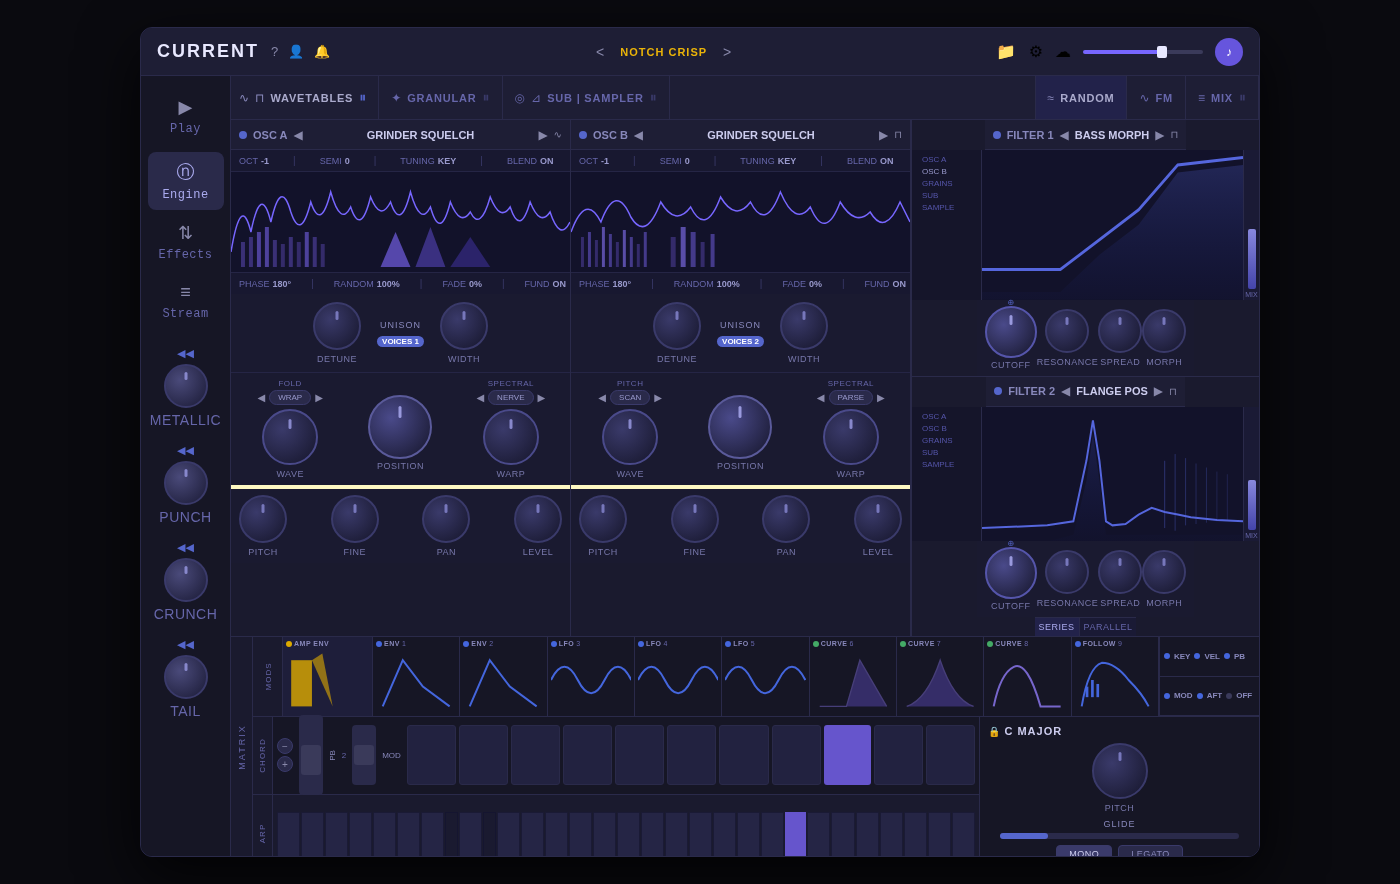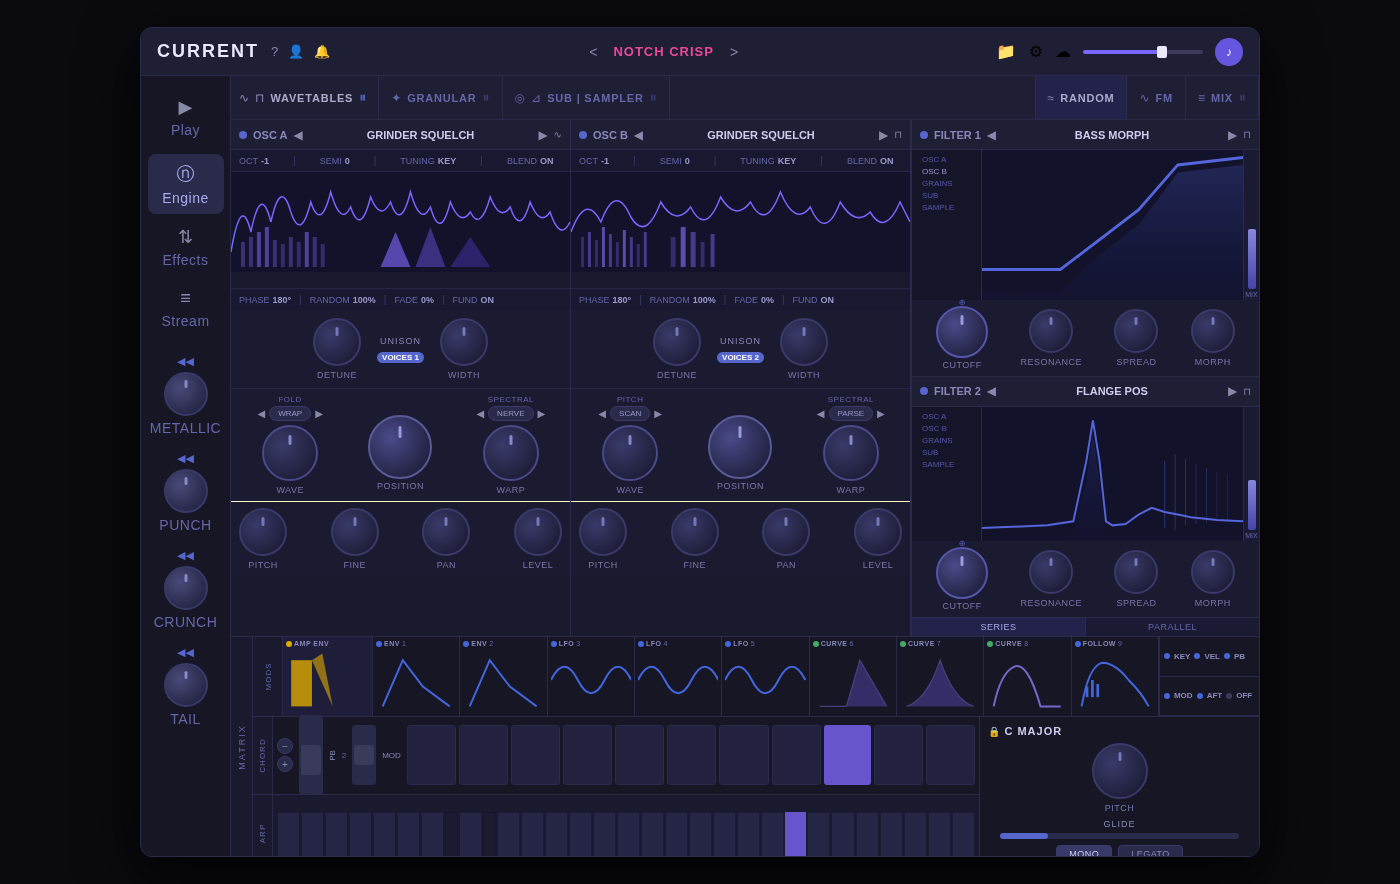--- a/index.html
+++ b/index.html
@@ -44,22 +44,22 @@
       font-size: 13px;
     }
     .header-center {
       flex: 1;
       display: flex;
       align-items: center;
       justify-content: center;
       gap: 16px;
     }
     .patch-name {
-      color: #ec4899;
-      font-size: 13px;
+      color: #eab308;
+      font-size: 11px;
       font-weight: 600;
       letter-spacing: 1px;
     }
     .nav-arrow {
       color: #8888aa;
       font-size: 14px;
       cursor: pointer;
     }
     .header-right {
       display: flex;
@@ -125,23 +125,24 @@
     }
     .sidebar-item.active {
       background: #2a2a4a;
     }
     .sidebar-item-icon {
       font-size: 18px;
       color: #8888aa;
     }
     .sidebar-item.active .sidebar-item-icon { color: #aaaaee; }
     .sidebar-item-label {
-      font-size: 14px;
+      font-size: 12px;
       color: #6666aa;
       letter-spacing: 0.5px;
+      font-family: Liberation Mono, monospace;
     }
     .sidebar-item.active .sidebar-item-label { color: #aaaaee; }
 
     .sidebar-knob-item {
       width: 76px;
       display: flex;
       flex-direction: column;
       align-items: center;
       padding: 6px 4px;
       gap: 4px;
@@ -267,23 +268,22 @@
       position: relative;
       overflow: hidden;
     }
 
     .osc-bottom-params {
       height: 22px;
       background: #181830;
       display: flex;
       align-items: center;
       padding: 4px 8px;
-      gap: 8px;
+      gap: 20px;
       border-top: 1px solid #252545;
-      margin-top: 16px;
     }
 
     .unison-section {
       padding: 8px;
       display: flex;
       justify-content: center;
       align-items: center;
       gap: 16px;
       background: #1a1a30;
       border-bottom: 1px solid #252545;
@@ -375,22 +375,21 @@
       letter-spacing: 1px;
       text-align: center;
       margin-bottom: 2px;
     }
 
     .wave-controls {
       padding: 6px 8px;
       background: #1a1a30;
       display: flex;
       gap: 8px;
-      border-bottom: 1px solid #fef9c3;
-      align-items: center;
+      border-bottom: 4px solid #fef9c3;
     }
     .wave-group {
       flex: 1;
       display: flex;
       flex-direction: column;
       align-items: center;
       gap: 2px;
     }
     .wave-subgroup {
       display: flex;
@@ -428,20 +427,21 @@
       display: flex;
       flex-direction: column;
       border-left: 1px solid #2a2a4a;
     }
 
     .filter-block {
       flex: 1;
       display: flex;
       flex-direction: column;
       border-bottom: 1px solid #2a2a4a;
+      align-items: center;
     }
     .filter-header {
       height: 30px;
       background: #1e1e35;
       display: flex;
       align-items: center;
       padding: 0 8px;
       gap: 6px;
       border-bottom: 1px solid #2a2a4a;
     }

